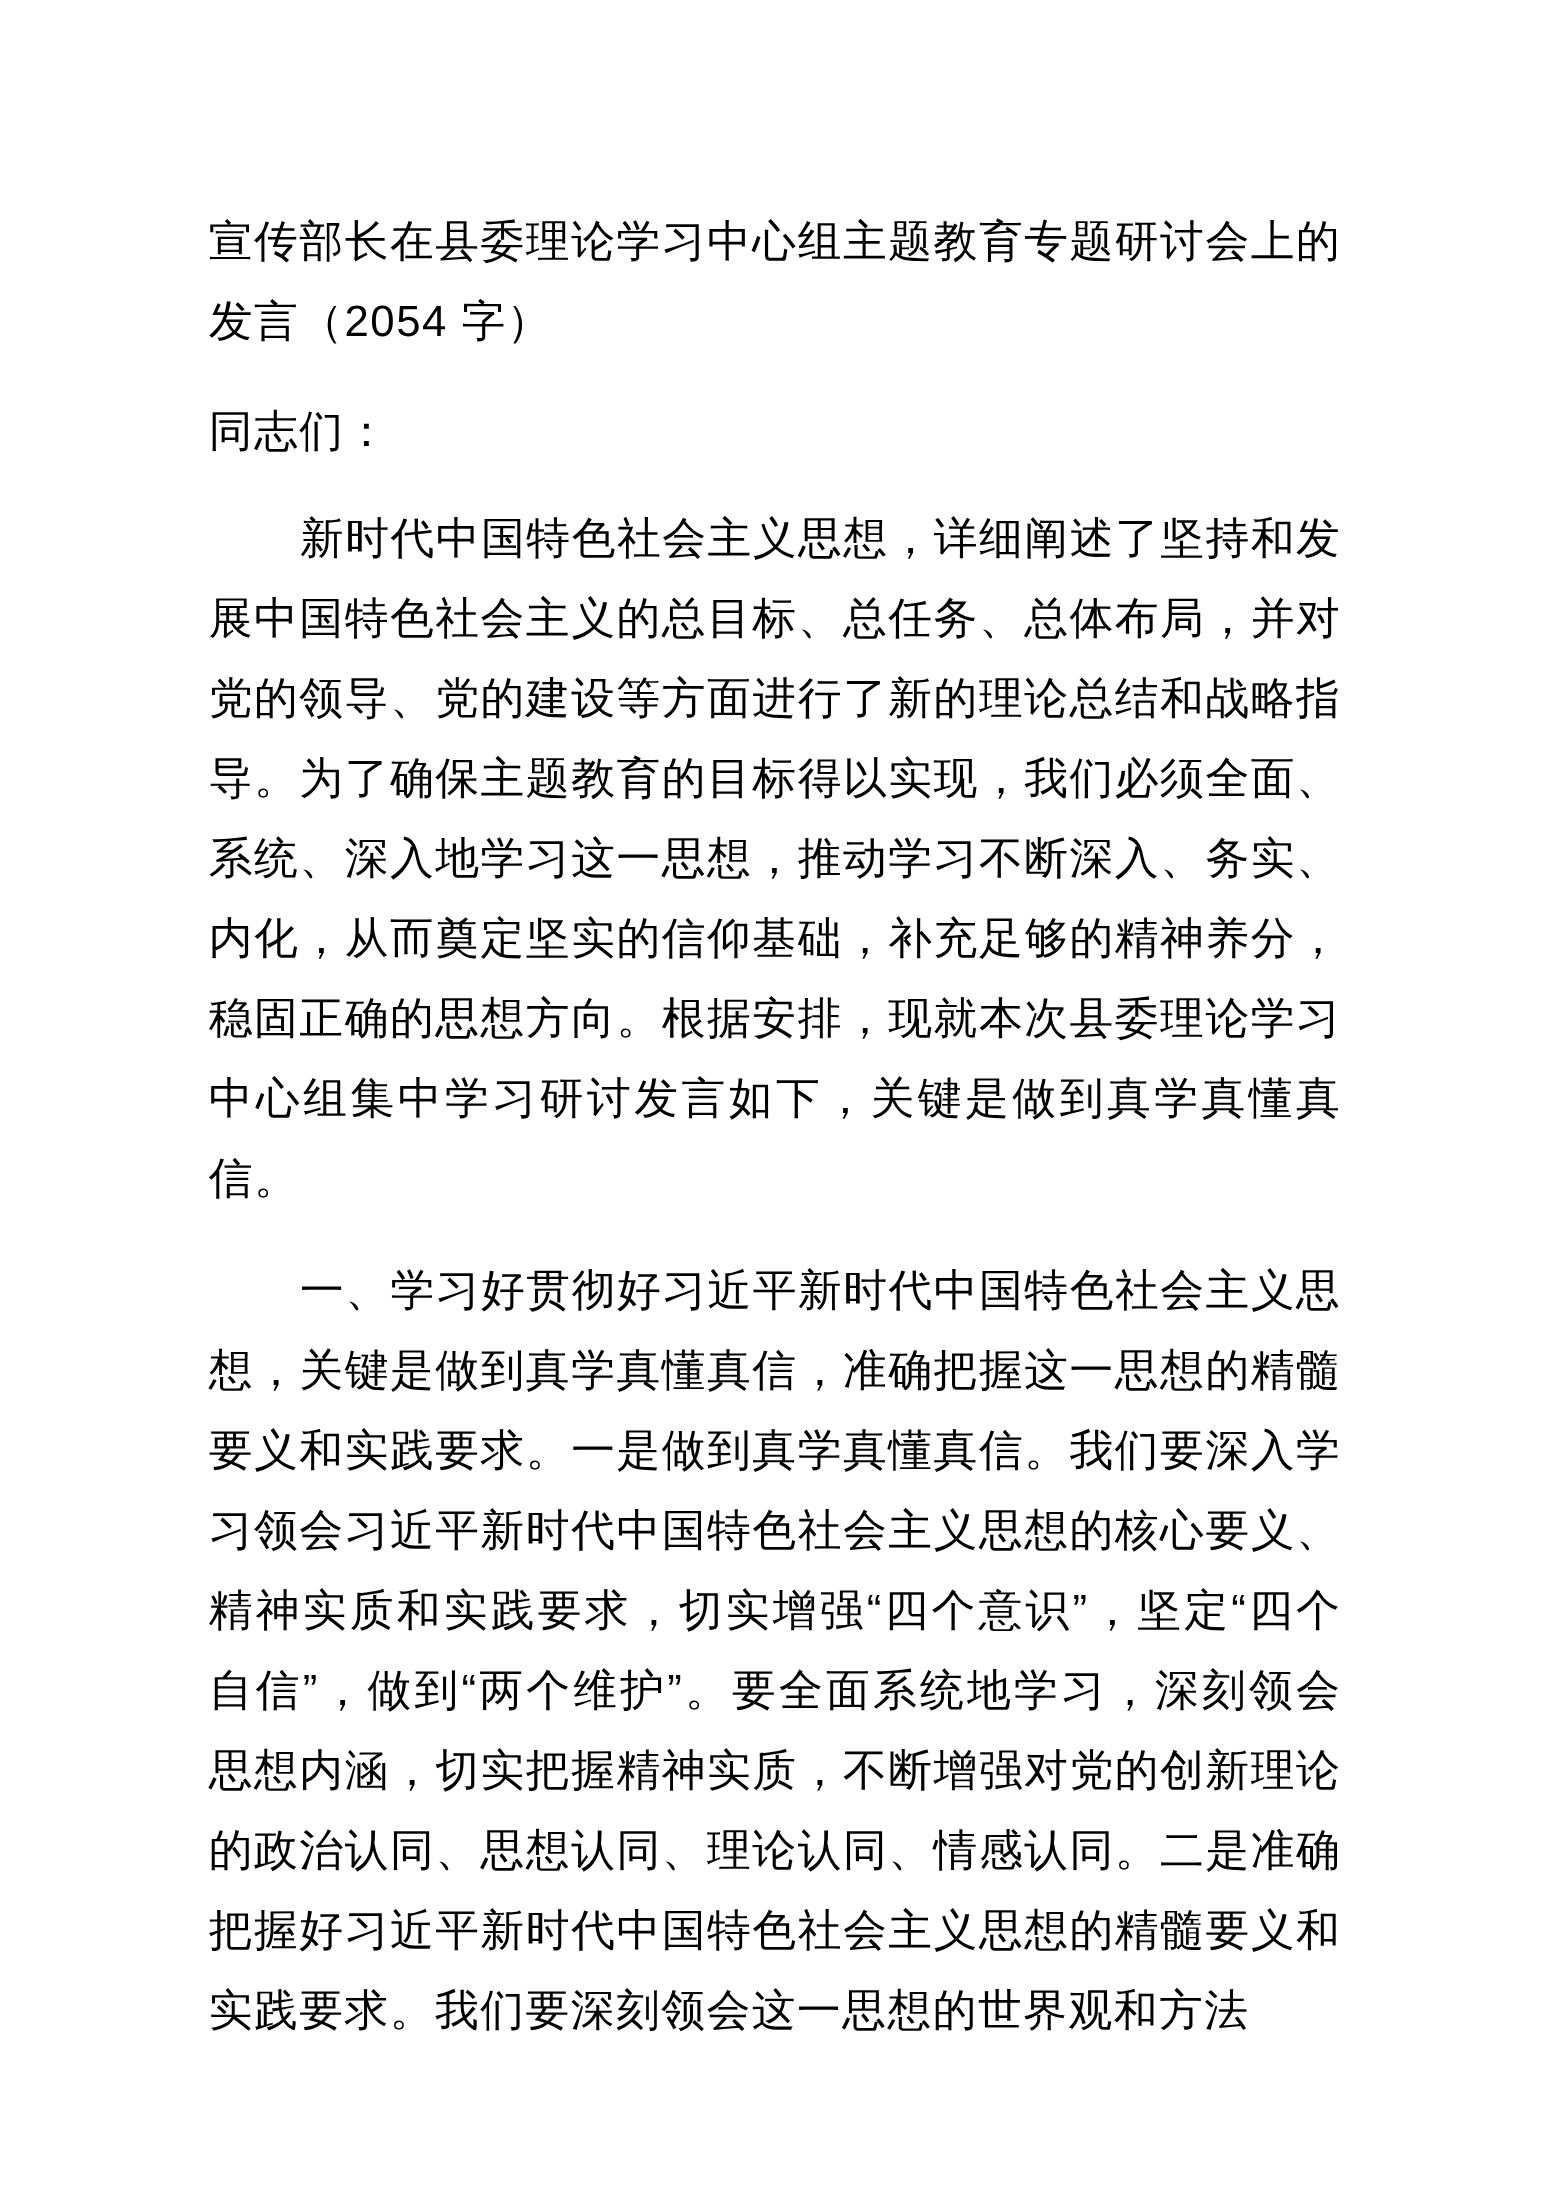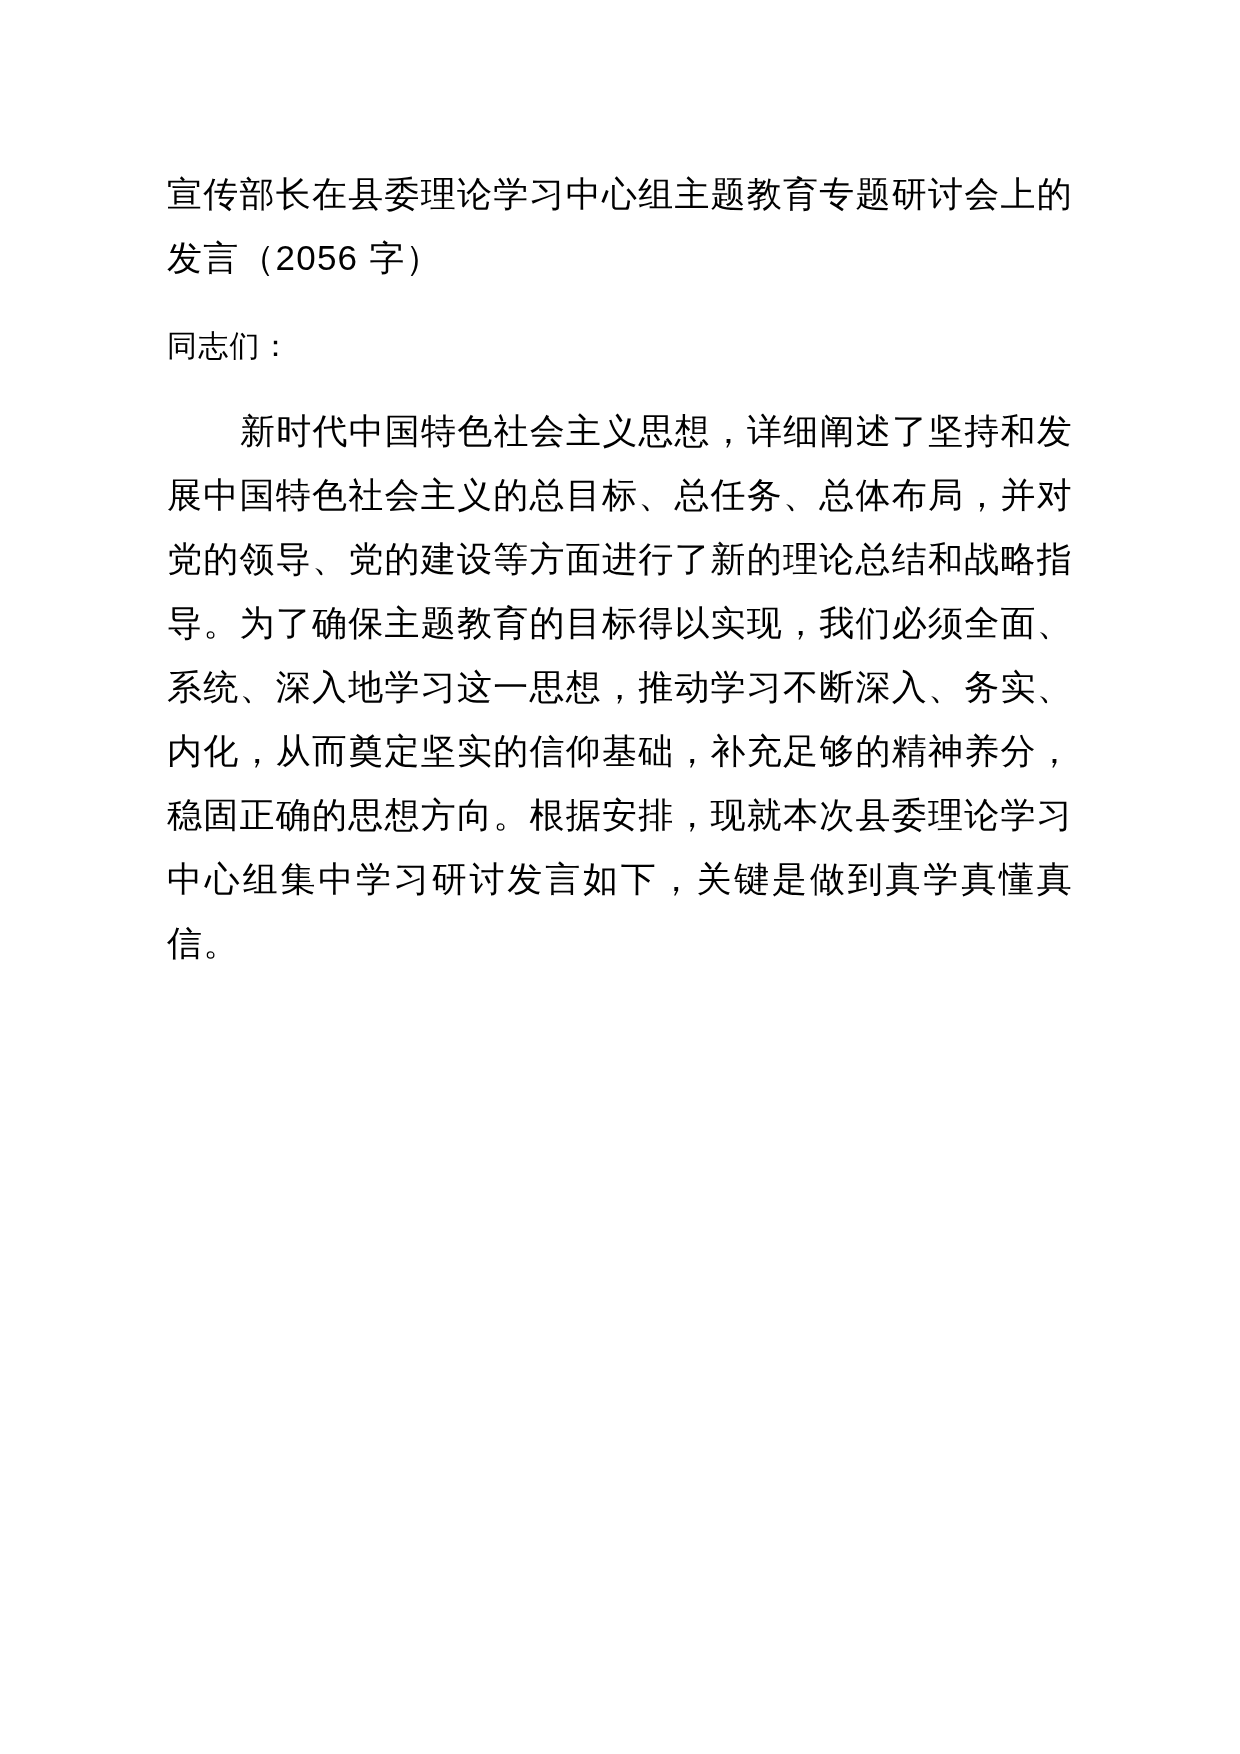--- a/index.html
+++ b/index.html
@@ -25,38 +25,39 @@
     margin: 0 0 24px 0;
     font-size: 35px;
     font-weight: normal;
     line-height: 64px;
     letter-spacing: 1.2px;
     text-align: justify;
     text-indent: 0;
   }
   .salutation {
     margin: 0 0 21px 0;
-    font-size: 30px;
+    font-size: 35px;
     line-height: 64px;
     letter-spacing: 1.2px;
     text-indent: 0;
   }
   .body-para {
     margin: 0 0 26px 0;
     font-size: 35px;
     line-height: 64px;
     letter-spacing: 1.2px;
     text-align: justify;
     text-indent: 73px; 
     word-break: break-all;
   }
 </style>
 </head>
 <body>
 
 <div class="page">
-  <h1 class="doc-title">宣传部长在县委理论学习中心组主题教育专题研讨会上的发言（2056 字）</h1>
+  <h1 class="doc-title">宣传部长在县委理论学习中心组主题教育专题研讨会上的发言（2054 字）</h1>
 
   <p class="salutation">同志们：</p>
 
   <p class="body-para">新时代中国特色社会主义思想，详细阐述了坚持和发展中国特色社会主义的总目标、总任务、总体布局，并对党的领导、党的建设等方面进行了新的理论总结和战略指导。为了确保主题教育的目标得以实现，我们必须全面、系统、深入地学习这一思想，推动学习不断深入、务实、内化，从而奠定坚实的信仰基础，补充足够的精神养分，稳固正确的思想方向。根据安排，现就本次县委理论学习中心组集中学习研讨发言如下，关键是做到真学真懂真信。</p>
 
+  <p class="body-para">一、学习好贯彻好习近平新时代中国特色社会主义思想，关键是做到真学真懂真信，准确把握这一思想的精髓要义和实践要求。一是做到真学真懂真信。我们要深入学习领会习近平新时代中国特色社会主义思想的核心要义、精神实质和实践要求，切实增强“四个意识”，坚定“四个自信”，做到“两个维护”。要全面系统地学习，深刻领会思想内涵，切实把握精神实质，不断增强对党的创新理论的政治认同、思想认同、理论认同、情感认同。二是准确把握好习近平新时代中国特色社会主义思想的精髓要义和实践要求。我们要深刻领会这一思想的世界观和方法</p>
 </div>
 
 </body></html>

